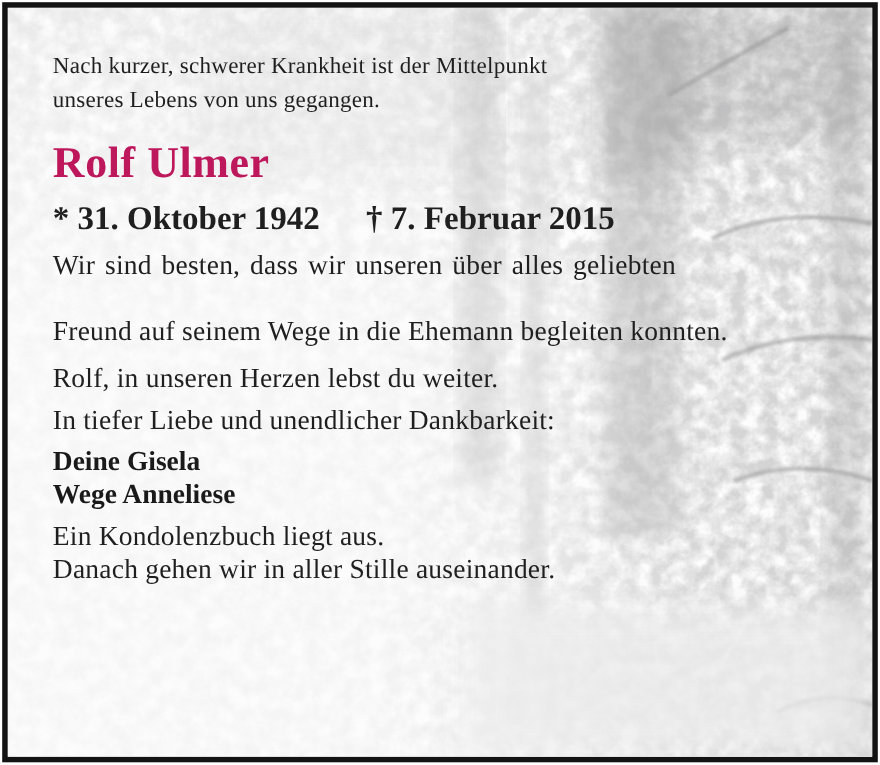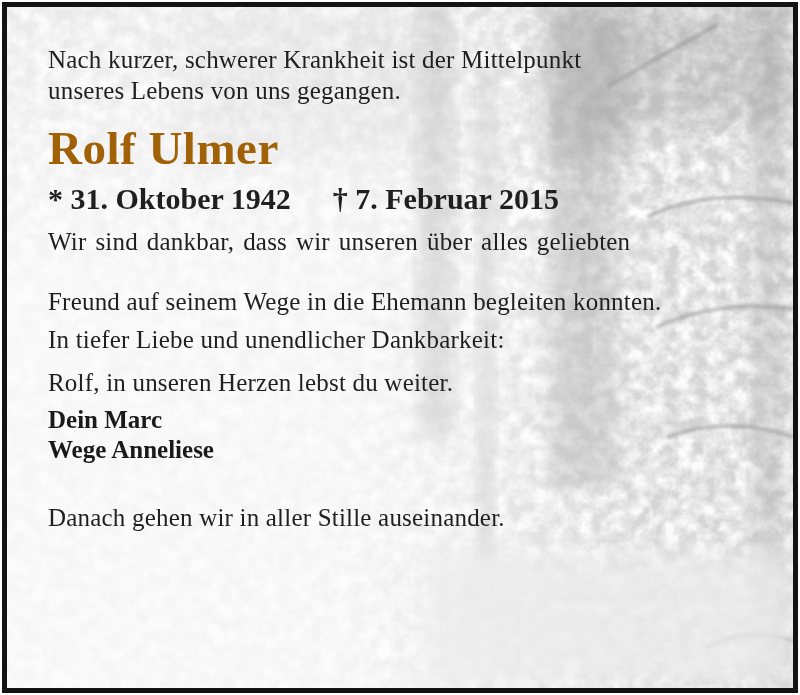--- a/index.html
+++ b/index.html
@@ -30,30 +30,30 @@
     display: block;
   }
   .content {
     position: absolute;
     left: 0; top: 0; right: 0; bottom: 0;
     padding: 37px 26px 0 41px;
     color: #1f1f1f;
   }
   .intro {
     margin: 0;
-    font-size: 25px;
+    font-size: 21px;
     line-height: 31px;
     letter-spacing: 0.2px;
   }
   .name {
     margin: 15px 0 0 0;
-    font-size: 47px;
+    font-size: 40px;
     line-height: 54px;
     font-weight: bold;
-    color: #a16207;
+    color: #be185d;
     letter-spacing: 0.5px;
   }
   .dates {
     margin-top: 9px;
     font-size: 30px;
     line-height: 30px;
     font-weight: bold;
   }
   .dates .death {
     margin-left: 42px;
@@ -155,34 +155,34 @@
       <span>unseres Lebens von uns gegangen.</span>
     </p>
 
     <h1 class="name">Rolf Ulmer</h1>
 
     <div class="dates">
       <span class="birth">* 31. Oktober 1942</span><span class="death">† 7. Februar 2015</span>
     </div>
 
     <p class="para">
-      <span class="wide">Wir sind dankbar, dass wir unseren über alles geliebten</span><br>
+      <span class="wide">Wir sind besten, dass wir unseren über alles geliebten</span><br>
       <br>
       <span>Freund auf seinem Wege in die Ehemann begleiten konnten.</span>
     </p>
 
+    <p class="para">Rolf, in unseren Herzen lebst du weiter.</p>
+
     <p class="para tight">In tiefer Liebe und unendlicher Dankbarkeit:</p>
 
-    <p class="para">Rolf, in unseren Herzen lebst du weiter.</p>
-
     <div class="mourners">
-      <div>Dein Marc</div>
+      <div>Deine Gisela</div>
       <div>Wege Anneliese</div>
     </div>
 
 
     <p class="para tight">
-      <br>
+      <span>Ein Kondolenzbuch liegt aus.</span><br>
       <span>Danach gehen wir in aller Stille auseinander.</span>
     </p>
 
   </div>
 </div>
 
 </body></html>

